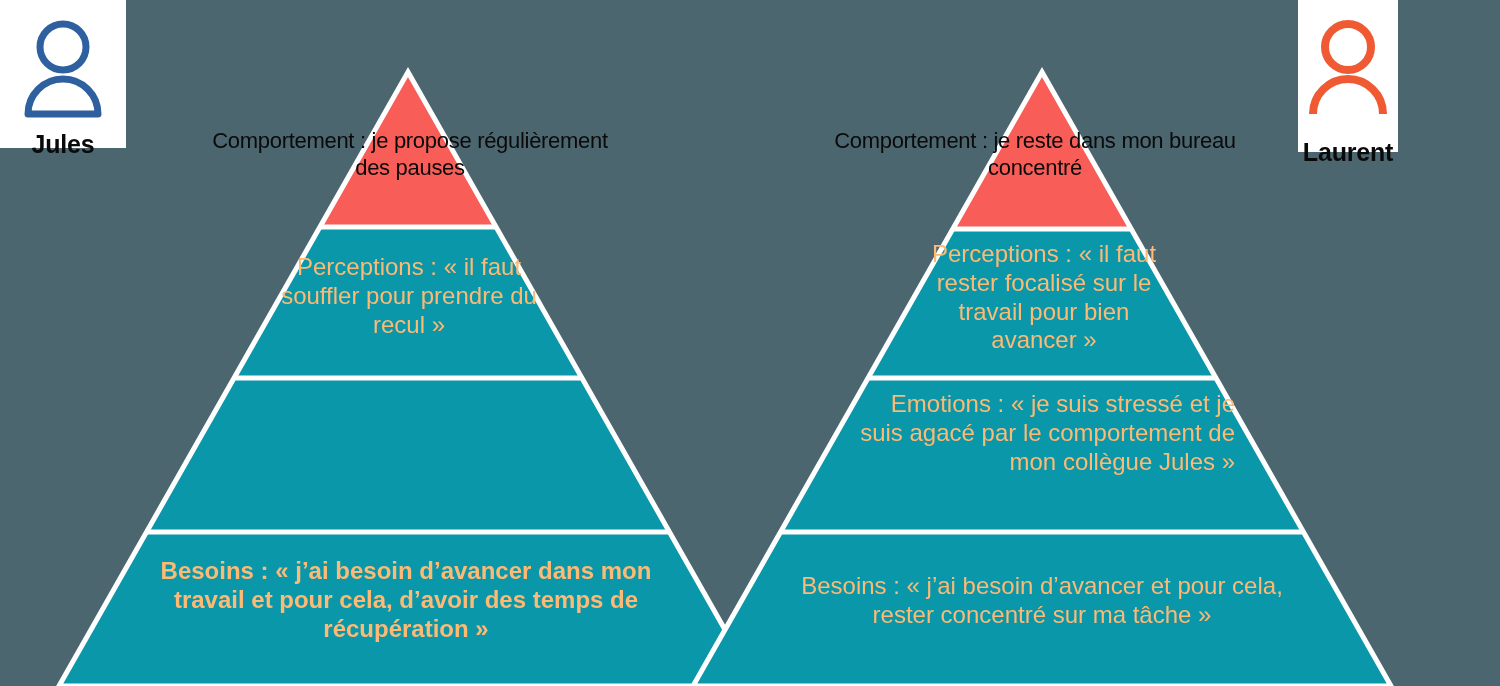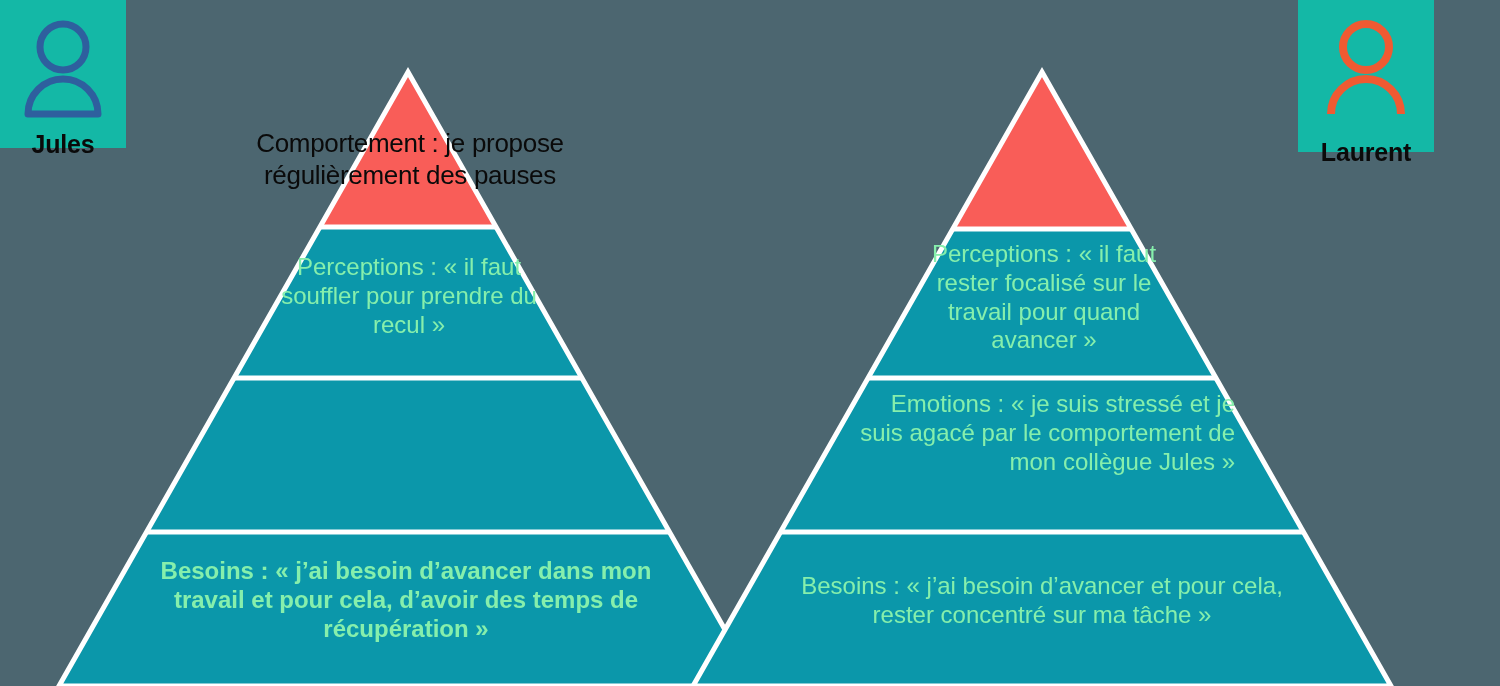--- a/index.html
+++ b/index.html
@@ -13,27 +13,27 @@
     height: 686px;
     background: #4c6670;
     overflow: hidden;
     font-family: "Liberation Sans", sans-serif;
   }
 
   
   .avatar-card {
     position: absolute;
     width: 126px;
-    background: #14b8a6;
+    background: #ffffff;
     top: 0;
     text-align: center;
     box-sizing: border-box;
   }
   .avatar-card.left  { left: 0px;  height: 148px; }
-  .avatar-card.right { left: 1298px; width: 136px; height: 152px; }
+  .avatar-card.right { left: 1298px; width: 100px; height: 152px; }
   .avatar-glyph {
     display: block;
     margin: 14px auto 0 auto;
   }
   .avatar-name {
     position: absolute;
     left: 0;
     width: 100%;
     top: 130px;
     font-size: 25px;
@@ -51,26 +51,26 @@
     width: 1500px;
     height: 686px;
     pointer-events: none;
   }
   .pyramid svg { display: block; }
 
   
   .band-text {
     position: absolute;
     text-align: center;
-    color: #86efac;
+    color: #fdba74;
     line-height: 1.16;
     box-sizing: border-box;
   }
   .band-text.behavior {
-    font-size: 26px;
+    font-size: 22px;
     font-weight: 400;
     color: #0a0a0a;
     line-height: 1.22;
     letter-spacing: -0.3px;
   }
   .band-text.body {
     font-size: 24px;
     font-weight: 400;
     line-height: 1.2;
   }
@@ -132,22 +132,23 @@
     </svg>
   </div>
 
   <div class="band-text behavior" id="l-behavior">Comportement : je propose régulièrement des pauses</div>
 
   <div class="band-text body" id="l-perceptions">Perceptions : « il faut souffler pour prendre du recul »</div>
 
 
   <div class="band-text body" id="l-besoins">Besoins : « j’ai besoin d’avancer dans mon travail et pour cela, d’avoir des temps de récupération »</div>
 
+  <div class="band-text behavior" id="r-behavior">Comportement : je reste dans mon bureau concentré</div>
 
-  <div class="band-text body" id="r-perceptions">Perceptions : « il faut rester focalisé sur le travail pour quand avancer »</div>
+  <div class="band-text body" id="r-perceptions">Perceptions : « il faut rester focalisé sur le travail pour bien avancer »</div>
 
   <div class="band-text body" id="r-emotions">Emotions : « je suis stressé et je suis agacé par le comportement de mon collègue Jules »</div>
 
   <div class="band-text body" id="r-besoins">Besoins  : « j’ai besoin d’avancer et pour cela, rester concentré sur ma tâche »</div>
 
   <div class="avatar-card left">
     <svg class="avatar-glyph" width="86" height="104" viewBox="0 0 86 104">
       <circle cx="43" cy="33" r="23" fill="none" stroke="#2e5f9e" stroke-width="7"></circle>
       <path d="M8 100 A35 35 0 0 1 78 100 Z" fill="none" stroke="#2e5f9e" stroke-width="7" stroke-linejoin="round"></path>
     </svg>

